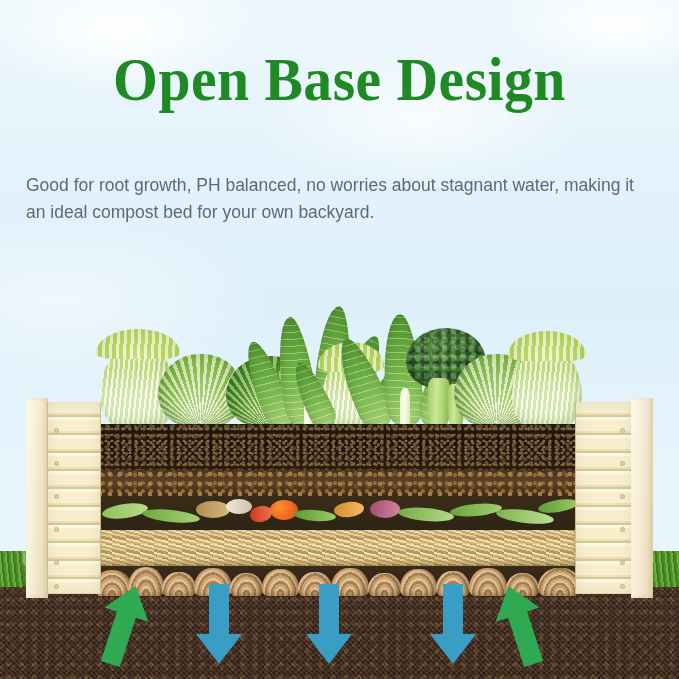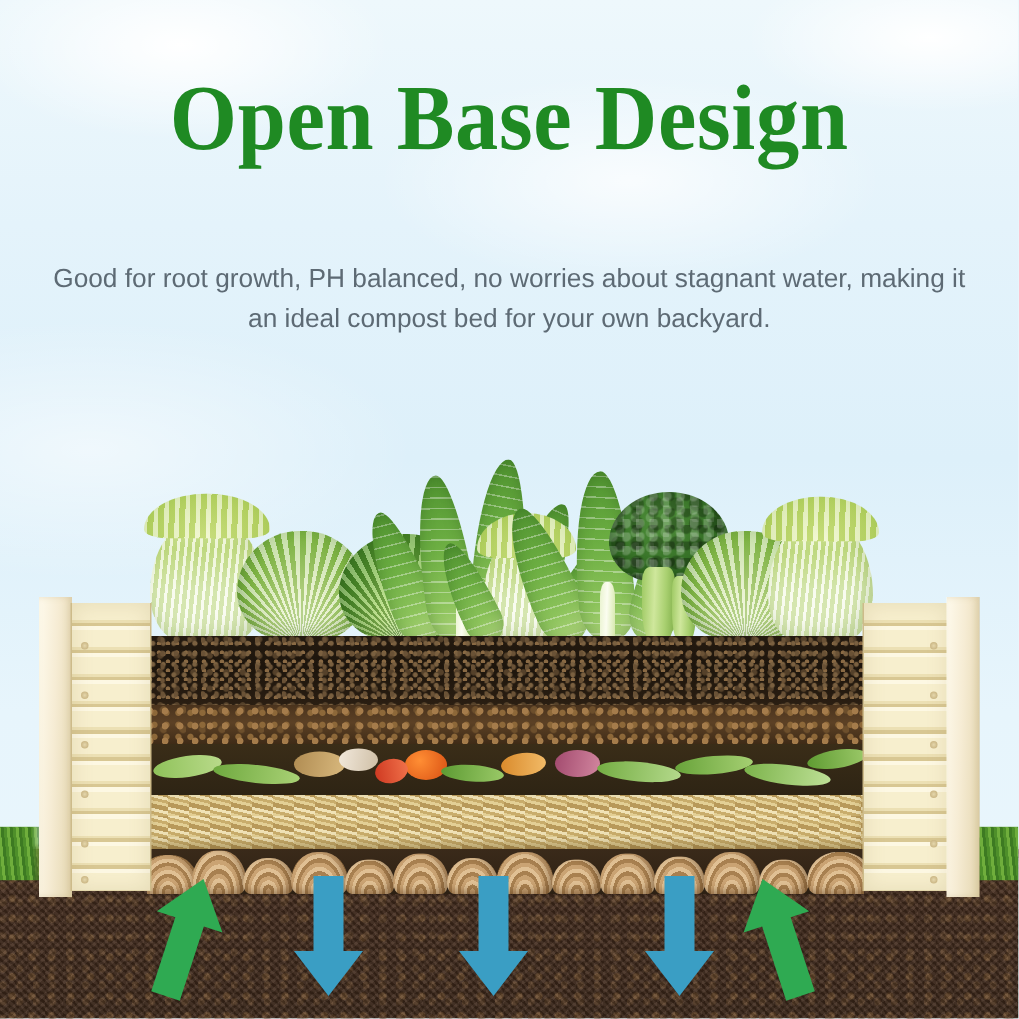--- a/index.html
+++ b/index.html
@@ -23,21 +23,21 @@
 
   
   .headline{
     position:absolute;left:0;top:47px;width:679px;text-align:center;
     font-family:"Liberation Serif",serif;
     font-weight:bold;font-size:62px;letter-spacing:.5px;
     color:#1f8a23;line-height:1.05;
     transform:scaleX(.93);
   }
   .subline{
-    position:absolute;left:0;top:172px;width:679px;text-align:center;
+    position:absolute;left:0;top:172px;width:679px;
     font-size:17.5px;font-weight:400;color:#5d6a74;line-height:1.52;
     padding:0 26px;box-sizing:border-box;
   }
 
   
   .ground{
     position:absolute;left:0;top:566px;width:679px;height:113px;
     background:
       repeating-linear-gradient(41deg, rgba(0,0,0,.16) 0 2px, rgba(255,255,255,.05) 2px 4px),
       repeating-linear-gradient(-37deg, rgba(0,0,0,.13) 0 3px, rgba(255,255,255,.045) 3px 5px),

